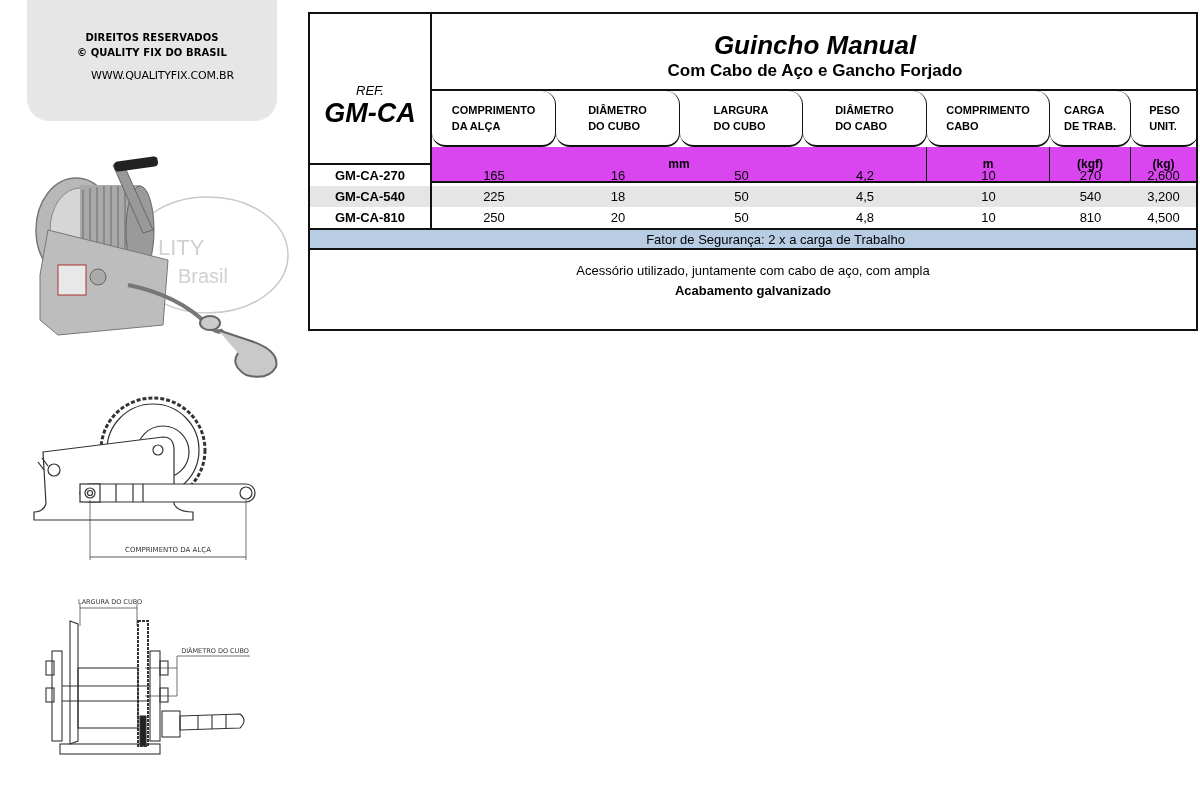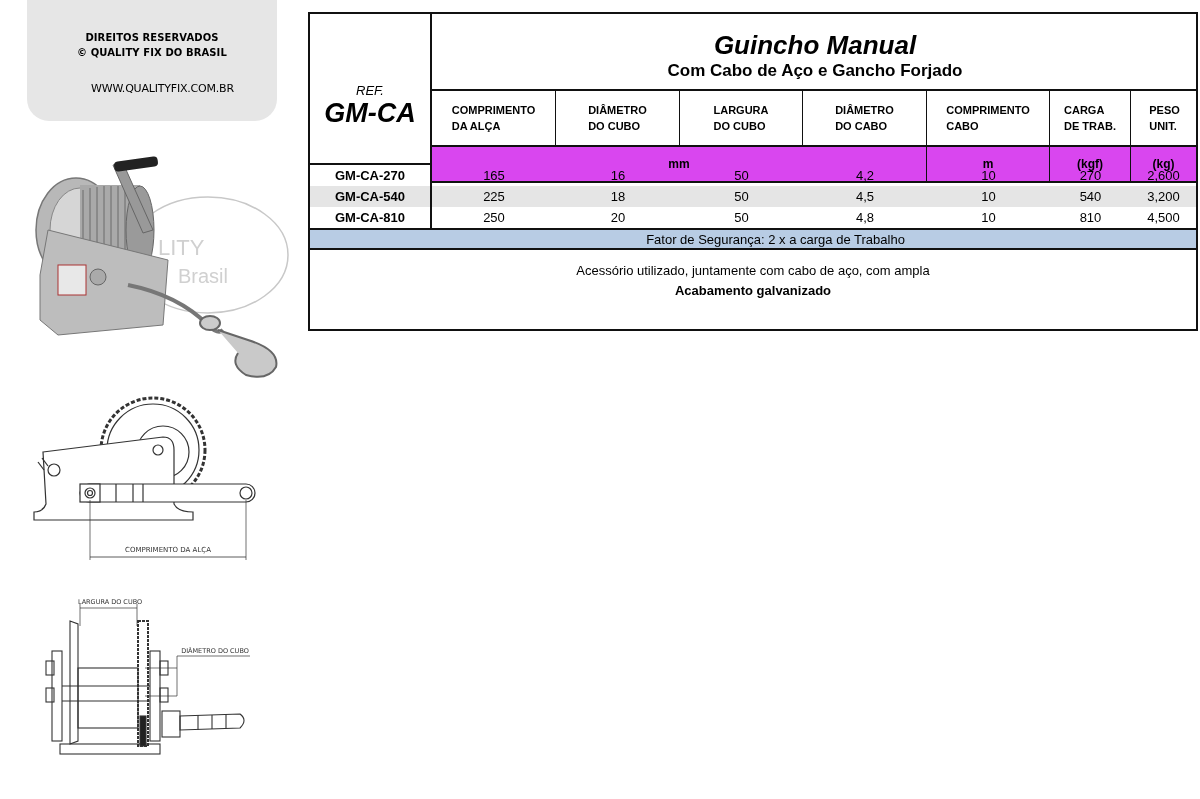--- a/index.html
+++ b/index.html
@@ -6,40 +6,40 @@
   html, body { width: 1200px; height: 799px; background: #ffffff; overflow: hidden; }
   body { position: relative; font-family: "Liberation Sans", sans-serif; color: #000; }
 
   .copyright {
     position: absolute; left: 27px; top: -20px; width: 250px; height: 141px;
     background: #e6e6e6; border-radius: 0 0 22px 22px;
     text-align: center; padding-top: 50px;
     font-family: "DejaVu Sans", sans-serif;
   }
   .copyright .l1, .copyright .l2 { font-size: 10px; font-weight: bold; line-height: 15px; letter-spacing: 0.1px; }
-  .copyright .l3 { font-size: 11px; margin-top: 22px; letter-spacing: -0.2px; padding-left: 21px; }
+  .copyright .l3 { font-size: 11px; margin-top: 9px; letter-spacing: -0.2px; padding-left: 21px; }
 
   .product-photo { position: absolute; left: 18px; top: 155px; width: 272px; height: 228px; }
   .drawing-side { position: absolute; left: 28px; top: 392px; width: 240px; height: 172px; }
   .drawing-front { position: absolute; left: 40px; top: 596px; width: 222px; height: 165px; }
 
   .spec {
     position: absolute; left: 308px; top: 12px; width: 890px; height: 319px;
     border: 2px solid #111;
   }
   .cell { position: absolute; display: flex; align-items: center; justify-content: center; text-align: left; }
   .ref-box { left: 0; top: 0; width: 122px; height: 151px; border-right: 2px solid #111; border-bottom: 2px solid #111; flex-direction: column; }
   .ref-label { font-size: 13px; font-style: italic; margin-top: 34px; }
   .ref-code { font-size: 27px; font-weight: bold; font-style: italic; line-height: 30px; }
 
   .title-box { left: 122px; top: 0; width: 766px; height: 77px; border-bottom: 2px solid #111; flex-direction: column; }
   .title-main { font-size: 26px; font-weight: bold; font-style: italic; line-height: 30px; margin-top: 8px; }
   .title-sub { font-size: 17px; font-weight: bold; line-height: 22px; }
 
-  .hdr { top: 77px; height: 56px; border-right: 1px solid #111; border-bottom: 2px solid #111; font-size: 11px; font-weight: bold; line-height: 16px; }
+  .hdr { top: 77px; height: 56px; border-right: 1px solid #111; border-bottom: 2px solid #111; font-size: 11px; font-weight: bold; line-height: 16px; border-radius: 14px; }
   .hdr:last-child { border-right: none; }
 
   .unit { top: 133px; height: 36px; background: #d946ef; font-size: 12px; font-weight: bold; border-right: 1px solid #111; border-bottom: 2px solid #111; }
 
   .row { position: absolute; left: 0; width: 886px; height: 21px; }
   .row.alt { background: #e5e5e5; }
   .row .ref { position: absolute; left: 0; width: 122px; height: 100%; border-right: 2px solid #111; font-size: 13px; font-weight: bold; display: flex; align-items: center; justify-content: center; }
   .row .v { position: absolute; height: 100%; font-size: 13px; display: flex; align-items: center; justify-content: center; }
 
   .factor { left: 0; top: 214px; width: 886px; height: 22px; background: #b8cce4; border-top: 2px solid #111; border-bottom: 2px solid #111; font-size: 13px; padding-left: 45px; }

